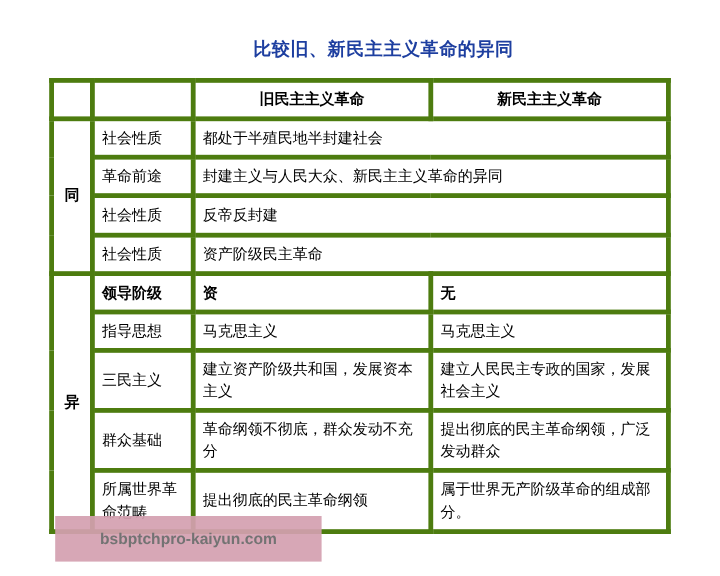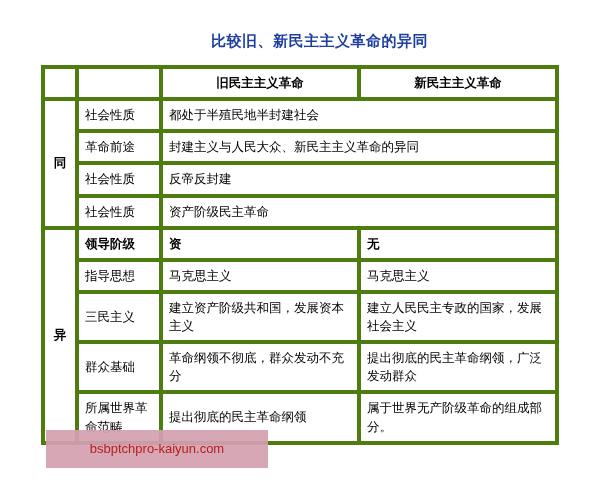--- a/index.html
+++ b/index.html
@@ -75,23 +75,24 @@
     opacity: 0.92;
   }
   .watermark-text {
     position: absolute;
     left: 46px;
     top: 430px;
     width: 222px;
     height: 38px;
     line-height: 38px;
     text-align: center;
-    color: #b91c1c;
+    color: #737373;
     font-size: 13px;
     font-family: "Liberation Sans", sans-serif;
+    font-weight: bold;
   }
 </style>
 </head>
 <body>
 
 <div class="page">
 
   <div class="title">比较旧、新民主主义革命的异同</div>
 
   <table class="main">

